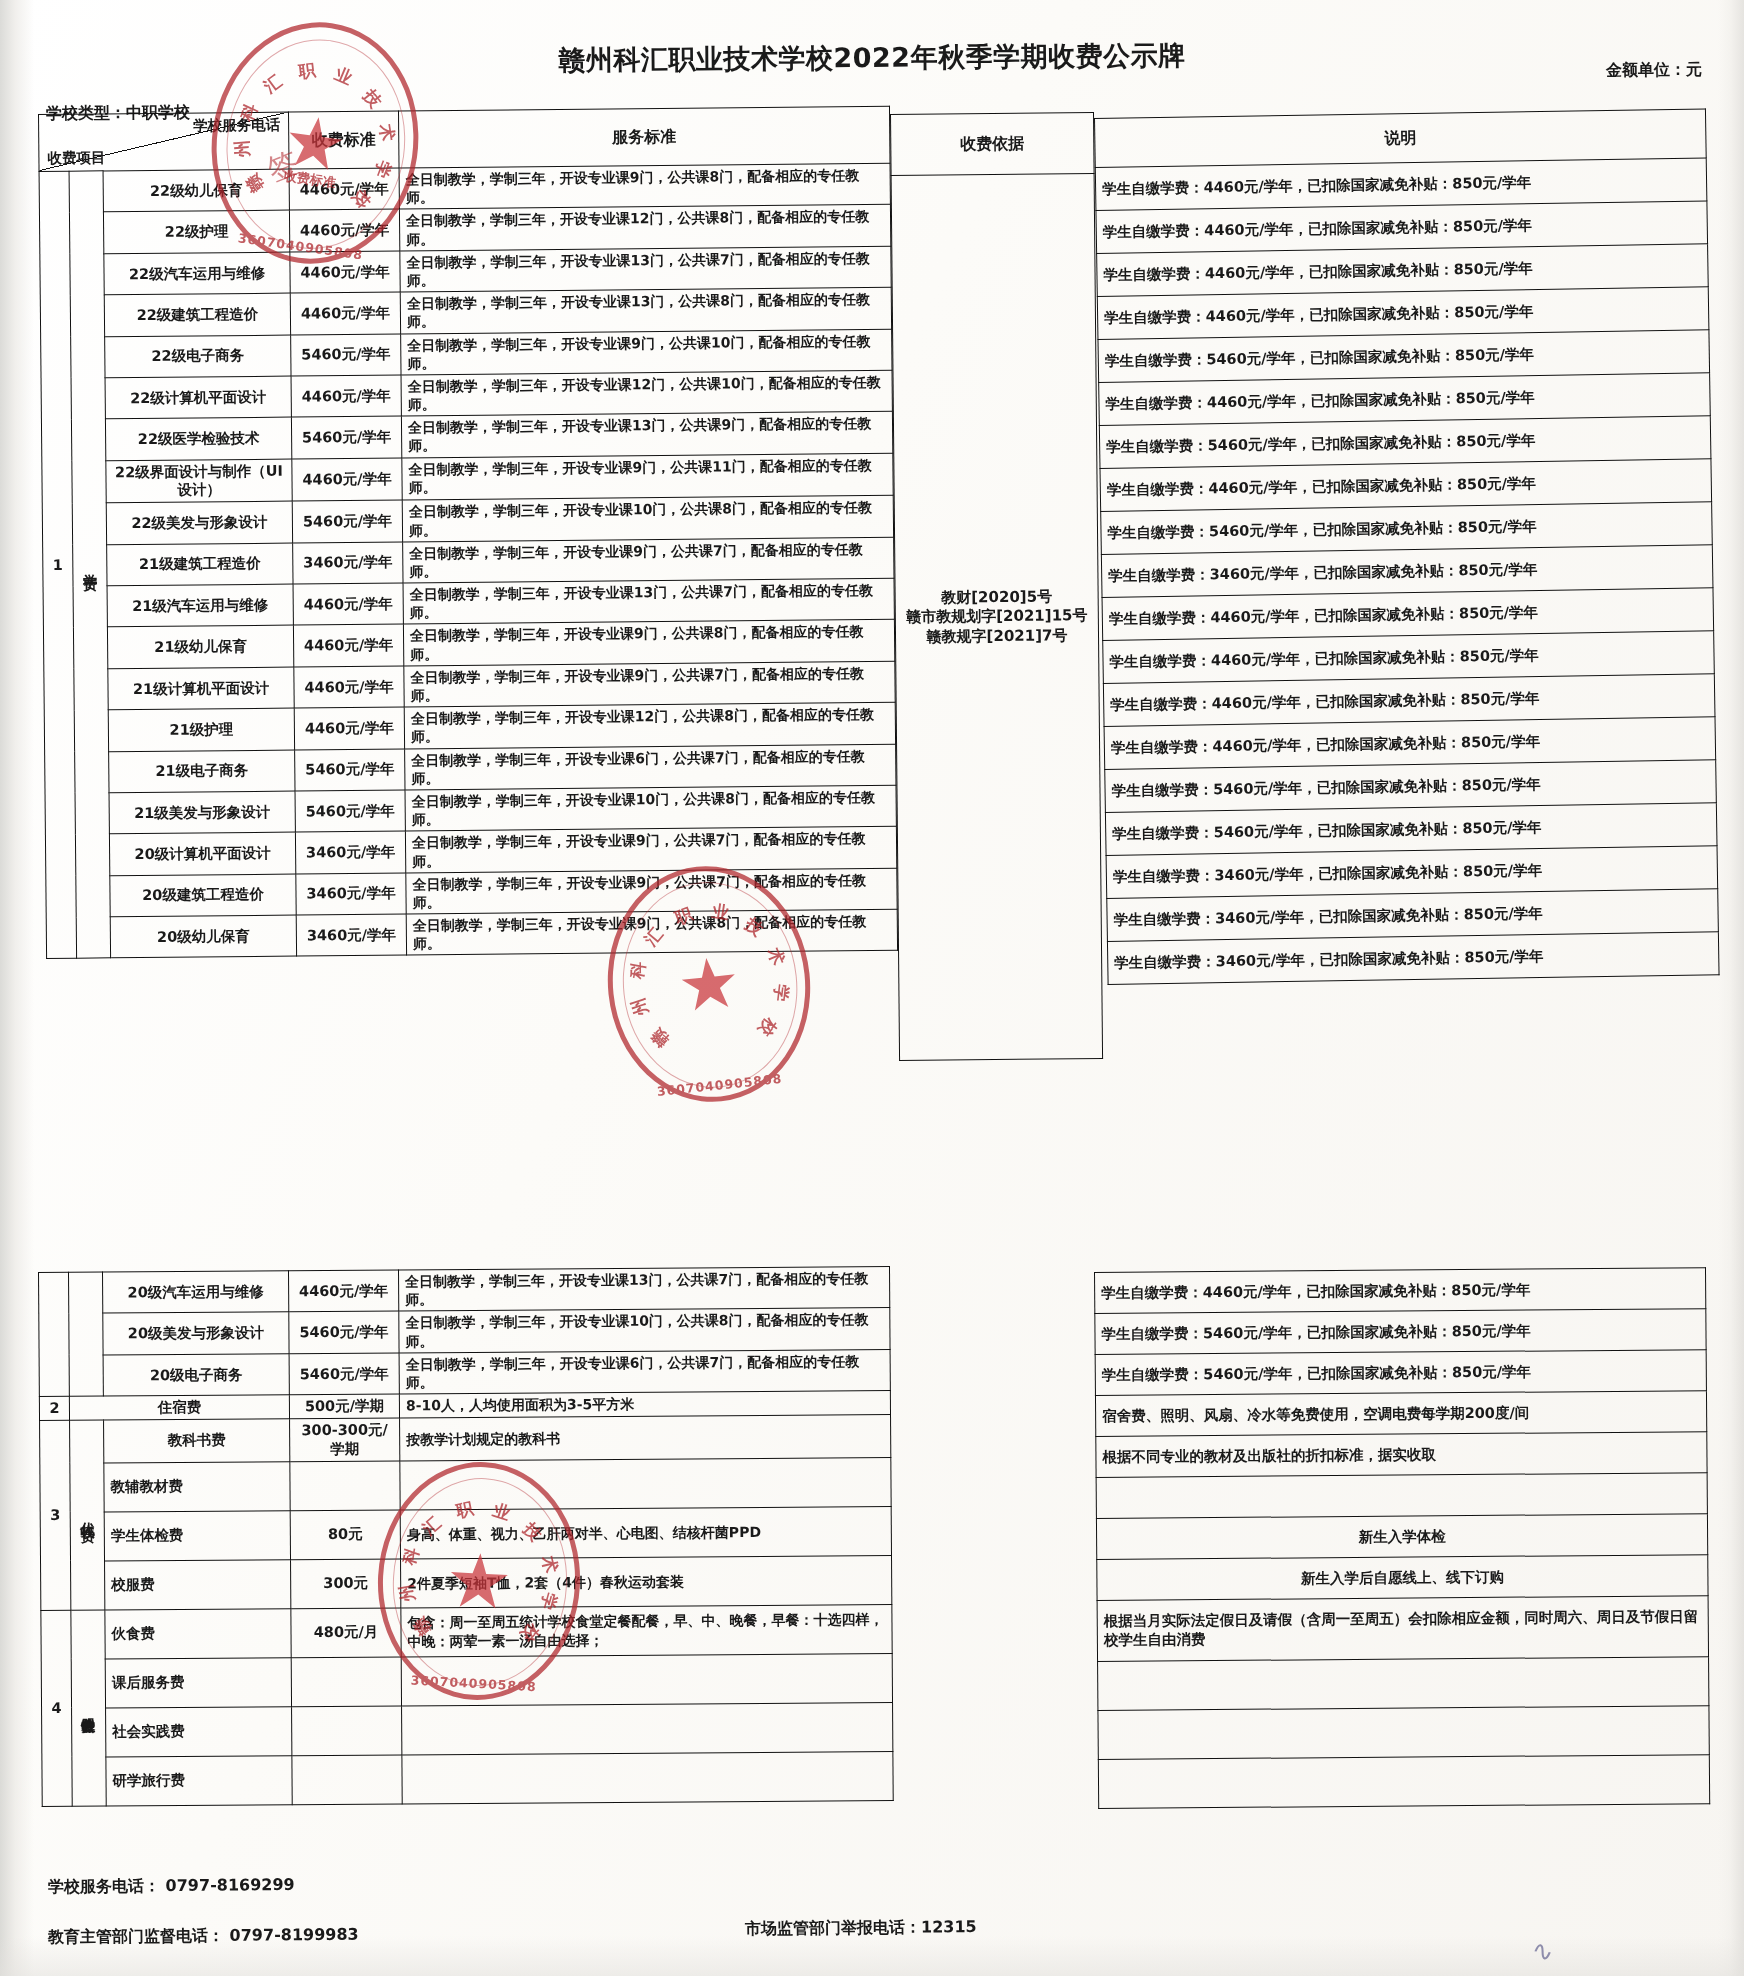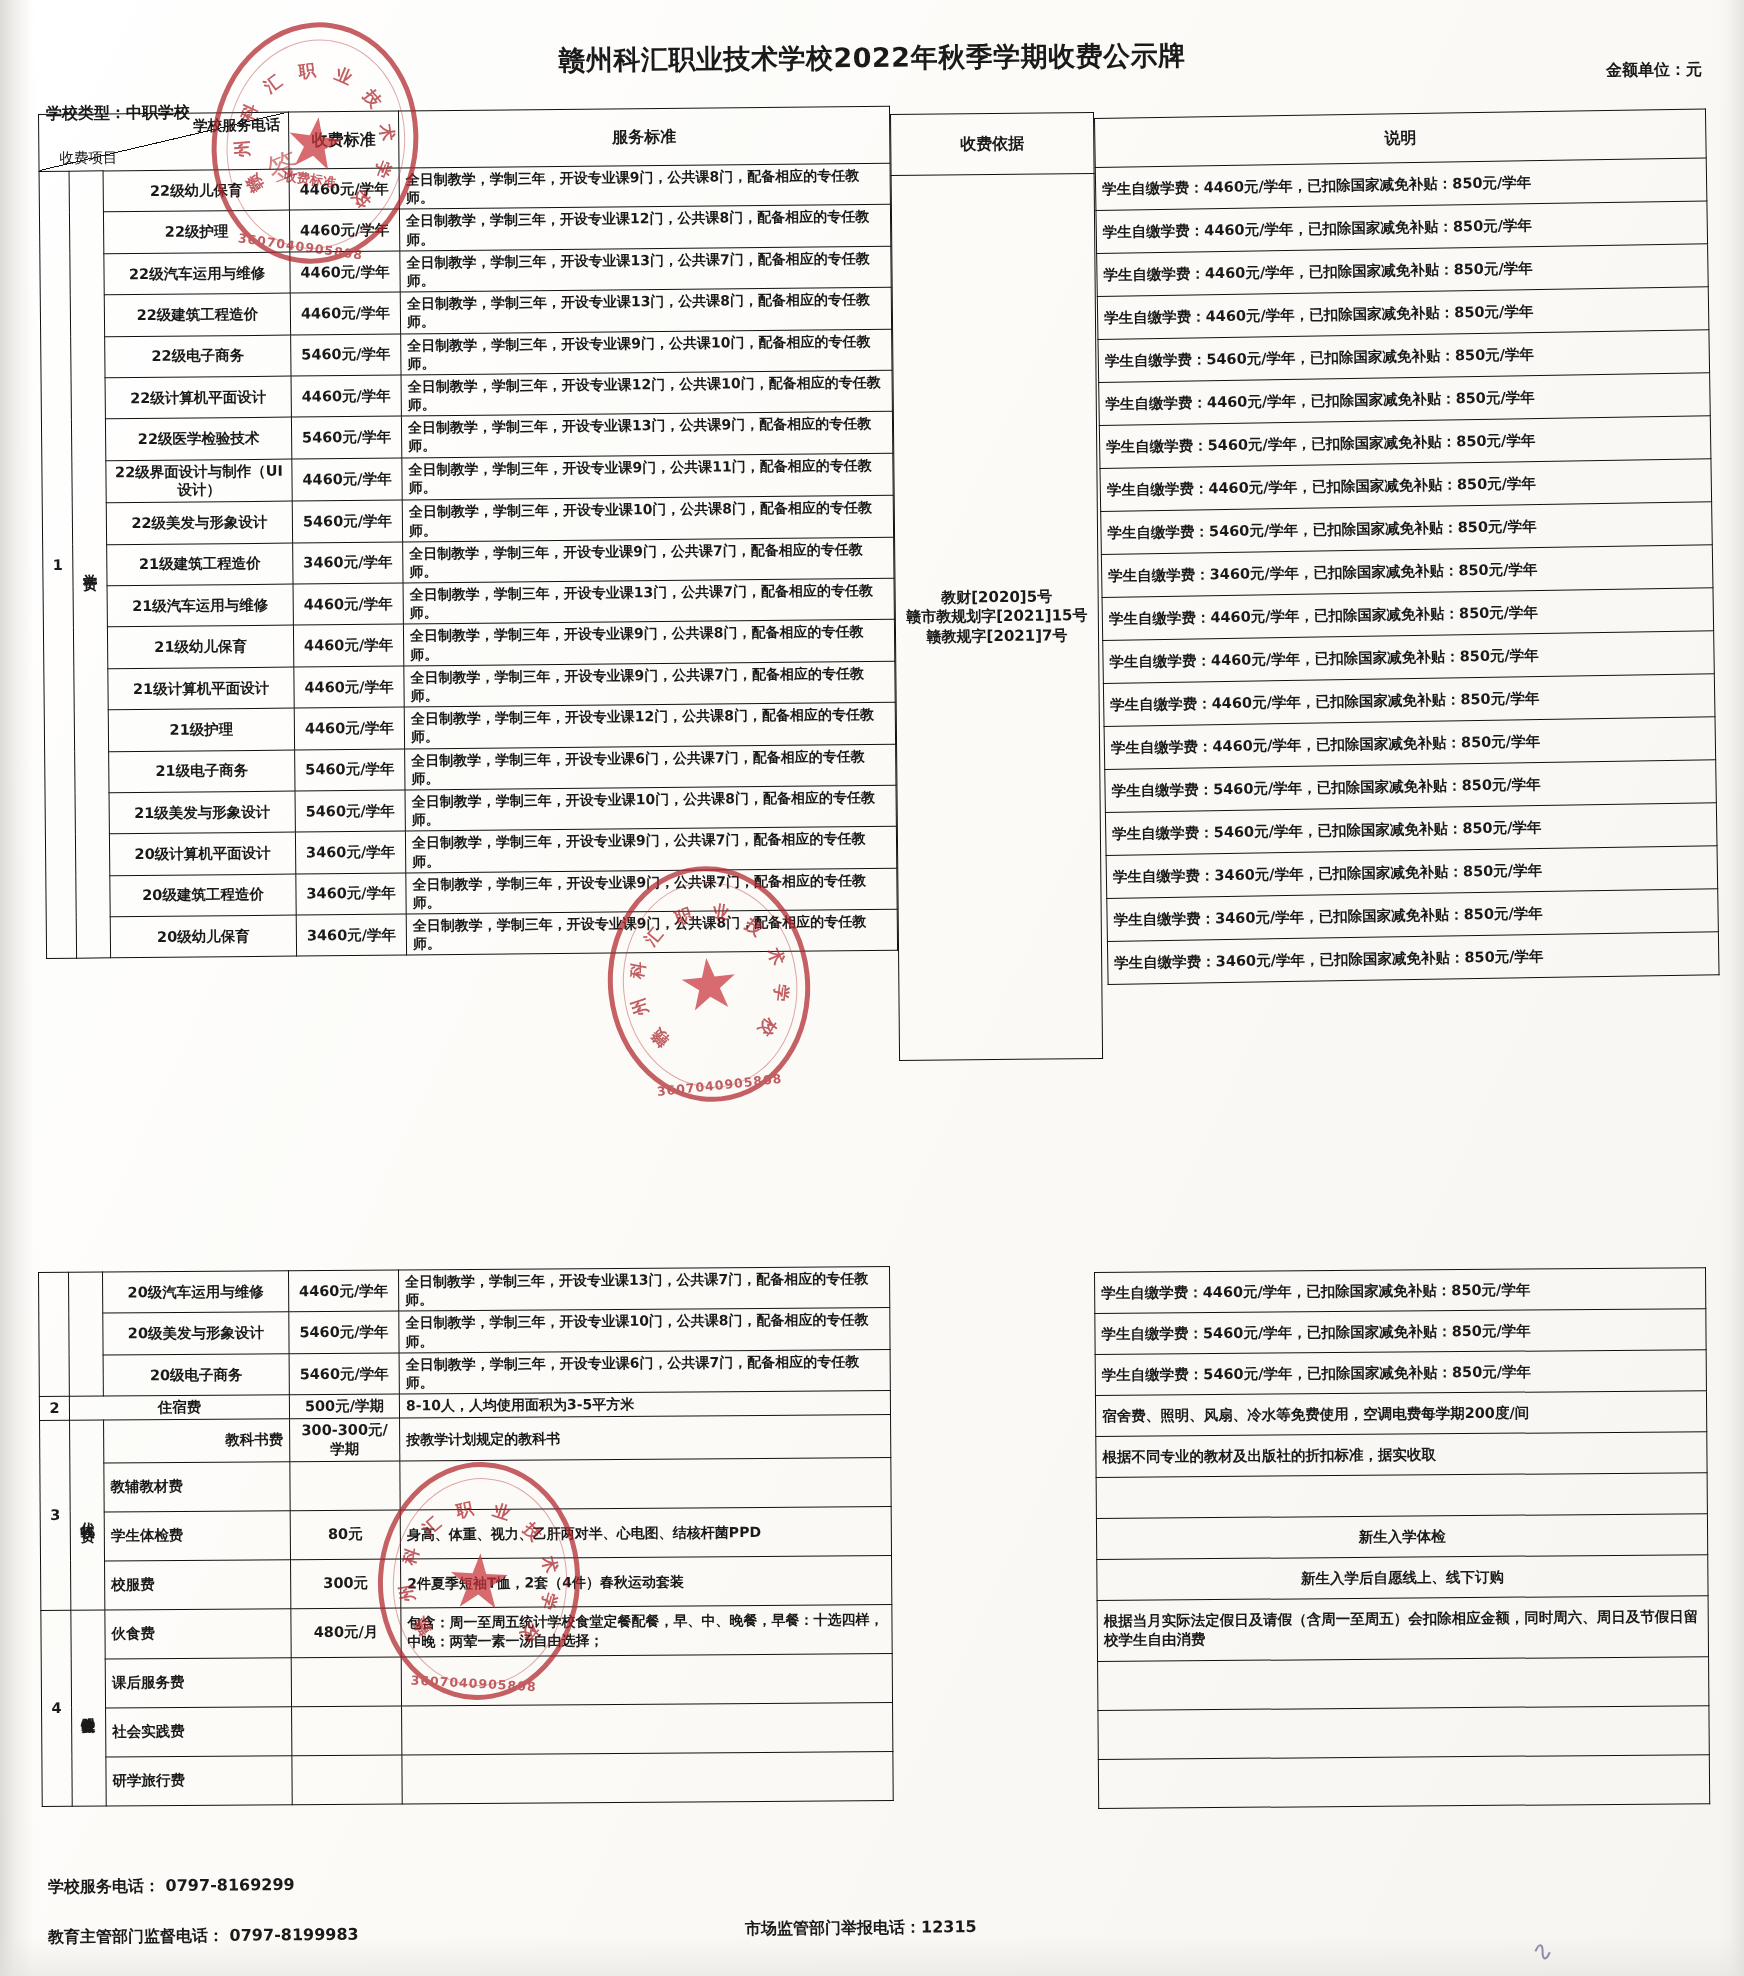--- a/index.html
+++ b/index.html
@@ -66,21 +66,21 @@
   
   .corner{
     position:relative;height:56px;padding:0 !important;
   }
   .corner .d1{
     position:absolute;left:0;top:0;width:100%;height:100%;
     background:linear-gradient(to bottom right,
        rgba(0,0,0,0) calc(50% - 1px), #111 calc(50% - 1px), #111 calc(50% + 0px), rgba(0,0,0,0) calc(50% + 0px));
   }
   .corner .lbl-a{position:absolute;right:8px;top:3px;font-size:14.5px;font-weight:bold;}
-  .corner .lbl-b{position:absolute;left:20px;bottom:3px;font-size:14.5px;font-weight:normal;}
+  .corner .lbl-b{position:absolute;left:8px;bottom:3px;font-size:14.5px;font-weight:bold;}
 
   .c-no{width:30px;text-align:center;}
   .c-grp{width:34px;text-align:center;}
   .c-item{width:186px;text-align:center;}
   .c-fee{width:110px;text-align:center;}
   .c-std{width:auto;text-align:left;font-size:14px;}
 
   .vert{
     writing-mode:vertical-rl;
     text-orientation:upright;
@@ -417,21 +417,21 @@
           <td class="c-no">2</td>
           <td class="c-item" colspan="2">住宿费</td>
           <td class="c-fee">500元/学期</td>
           <td class="c-std">8-10人，人均使用面积为3-5平方米</td>
         </tr>
         <tr>
           <td class="c-no" rowspan="4">3</td>
           <td class="c-grp" rowspan="4">
             <div class="vert">代收费</div>
           </td>
-          <td class="c-item" style="text-align: right;">教科书费</td>
+          <td class="c-item" style="text-align: center;">教科书费</td>
           <td class="c-fee">300-300元/学期</td>
           <td class="c-std">按教学计划规定的教科书</td>
         </tr>
         <tr>
           <td class="c-item" style="text-align: left; height: 44px;">教辅教材费</td>
           <td class="c-fee"></td>
           <td class="c-std"></td>
         </tr>
         <tr>
           <td class="c-item" style="text-align: left; height: 44px;">学生体检费</td>

